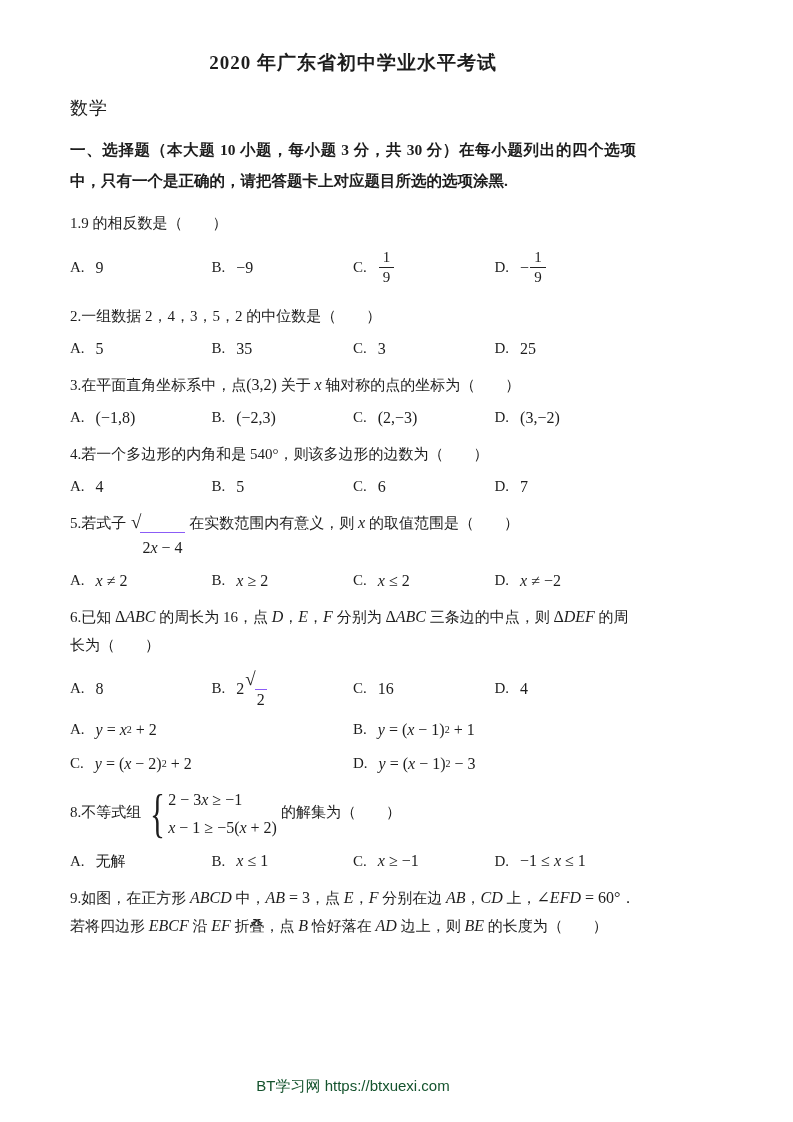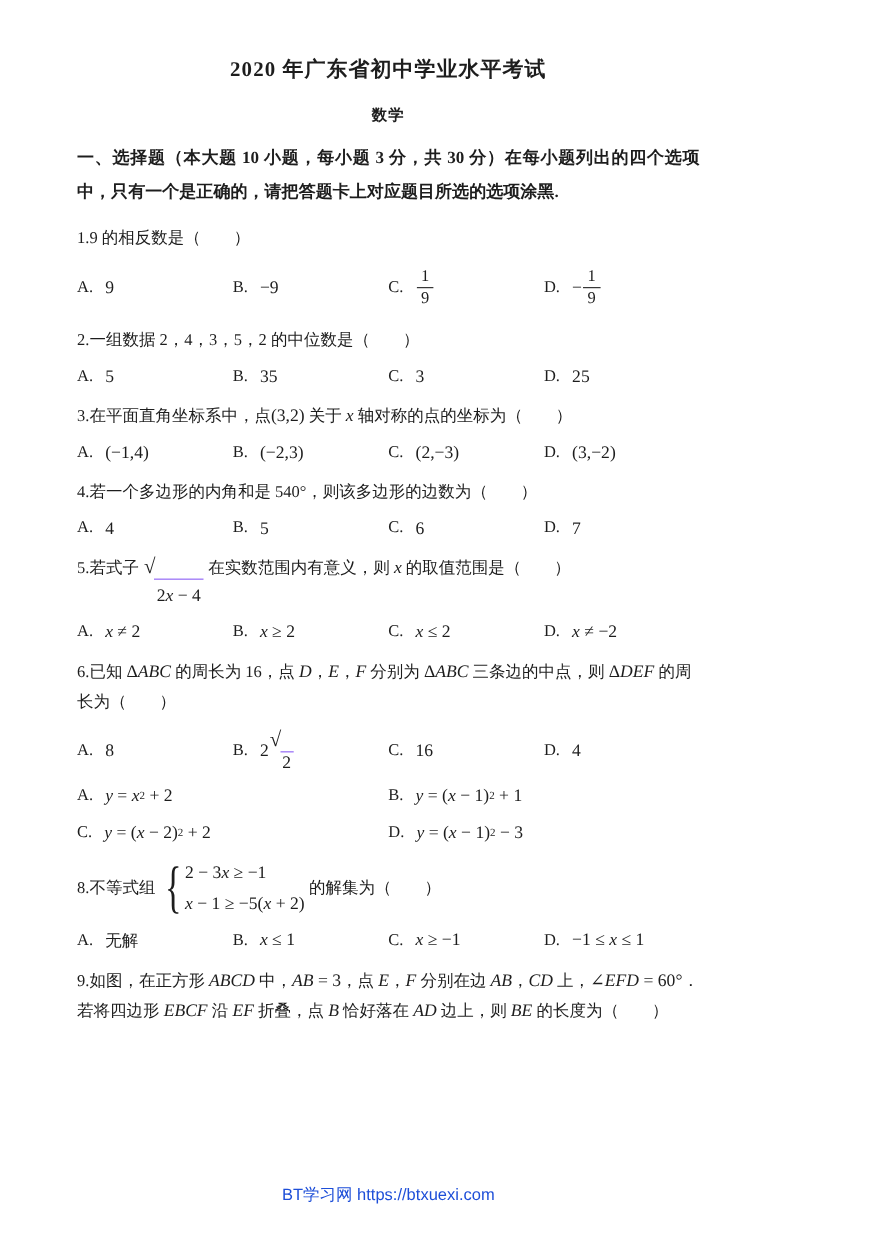--- a/index.html
+++ b/index.html
@@ -5,21 +5,21 @@
   html,body { margin:0; padding:0; background:#ffffff; }
   .page {
     width:706px; height:1122px; position:relative; box-sizing:border-box;
     background:#ffffff; color:#1d1d1d;
     padding:50px 70px 0 70px;
     font-family:"Liberation Serif","DejaVu Serif",serif;
     font-size:15px;
     overflow:hidden;
   }
   .title { text-align:center; font-size:19px; font-weight:700; margin:0; letter-spacing:1px; }
-  .subject { text-align:center; font-size:14px; font-weight:700; margin:20px 0 0; letter-spacing:1px; }
+  .subject { font-size:18px; font-weight:400; margin:20px 0 0; letter-spacing:1px; }
   .section-heading { font-weight:700; font-size:15.5px; line-height:31px; margin:14px 0 0; text-align:justify; }
   .stem { line-height:28px; margin-top:13px; }
   .opts-4 { display:grid; grid-template-columns:25% 25% 25% 25%; margin-top:10px; align-items:center; }
   .opts-2 { display:grid; grid-template-columns:50% 50%; row-gap:16px; margin-top:12px; }
   .opt { display:flex; align-items:center; }
   .opt-label { margin-right:11px; }
   .opt-content { display:inline-flex; align-items:center; }
   .mn, .mi, .msup, .frac, .sqrt { font-family:"Liberation Serif","DejaVu Serif",serif; }
   .mn { font-size:16px; white-space:pre; }
   .mi { font-style:italic; font-size:16px; white-space:pre; }
@@ -31,21 +31,21 @@
   .sqrt-sym { font-size:19px; line-height:1.1; }
   .sqrt-sym::before { content:"\221A"; }
   .sqrt-body { border-top:1px solid #8b5cf6; padding:1px 2px 0; margin-left:-1px; margin-top:20px; }
   .cases { display:inline-flex; align-items:center; vertical-align:middle; margin:0 4px;justify-content:space-between; }
   .cases-brace { display:inline-block; font-size:52px; line-height:1; font-weight:400; transform:scaleX(0.6); margin-right:-2px; }
   .cases-brace::before { content:"{"; }
   .cases-rows { display:inline-block; }
   .cases-row { display:block; line-height:27px; }
   .footer {
     position:absolute; left:0; right:0; bottom:26px; text-align:center;
-    color:#1d4ed8; font-family:"Liberation Sans","DejaVu Sans",sans-serif; font-size:15px;
+    color:#14532d; font-family:"Liberation Sans","DejaVu Sans",sans-serif; font-size:15px;
   }
 </style>
 </head>
 <body>
 
 <div class="page">
   <h1 class="title">2020 年广东省初中学业水平考试</h1>
   <h2 class="subject">数学</h2>
   <p class="section-heading">一、选择题（本大题 10 小题，每小题 3 分，共 30 分）在每小题列出的四个选项中，只有一个是正确的，请把答题卡上对应题目所选的选项涂黑.</p>
   <div id="questions">
@@ -113,21 +113,21 @@
             </span>
           </div>
         </div>
       </div>
       <div class="question">
         <div class="stem"><span class="cn">3.在平面直角坐标系中，点</span><span class="mn">(3,2)</span><span class="cn"> 关于 </span><span class="mi">x</span><span class="cn"> 轴对称的点的坐标为（　　）</span></div>
         <div class="opts-4">
           <div class="opt">
             <span class="opt-label">A.</span>
             <span class="opt-content">
-              <span class="mn">(−1,4)</span>
+              <span class="mn">(−1,8)</span>
             </span>
           </div>
           <div class="opt">
             <span class="opt-label">B.</span>
             <span class="opt-content">
               <span class="mn">(−2,3)</span>
             </span>
           </div>
           <div class="opt">
             <span class="opt-label">C.</span>

